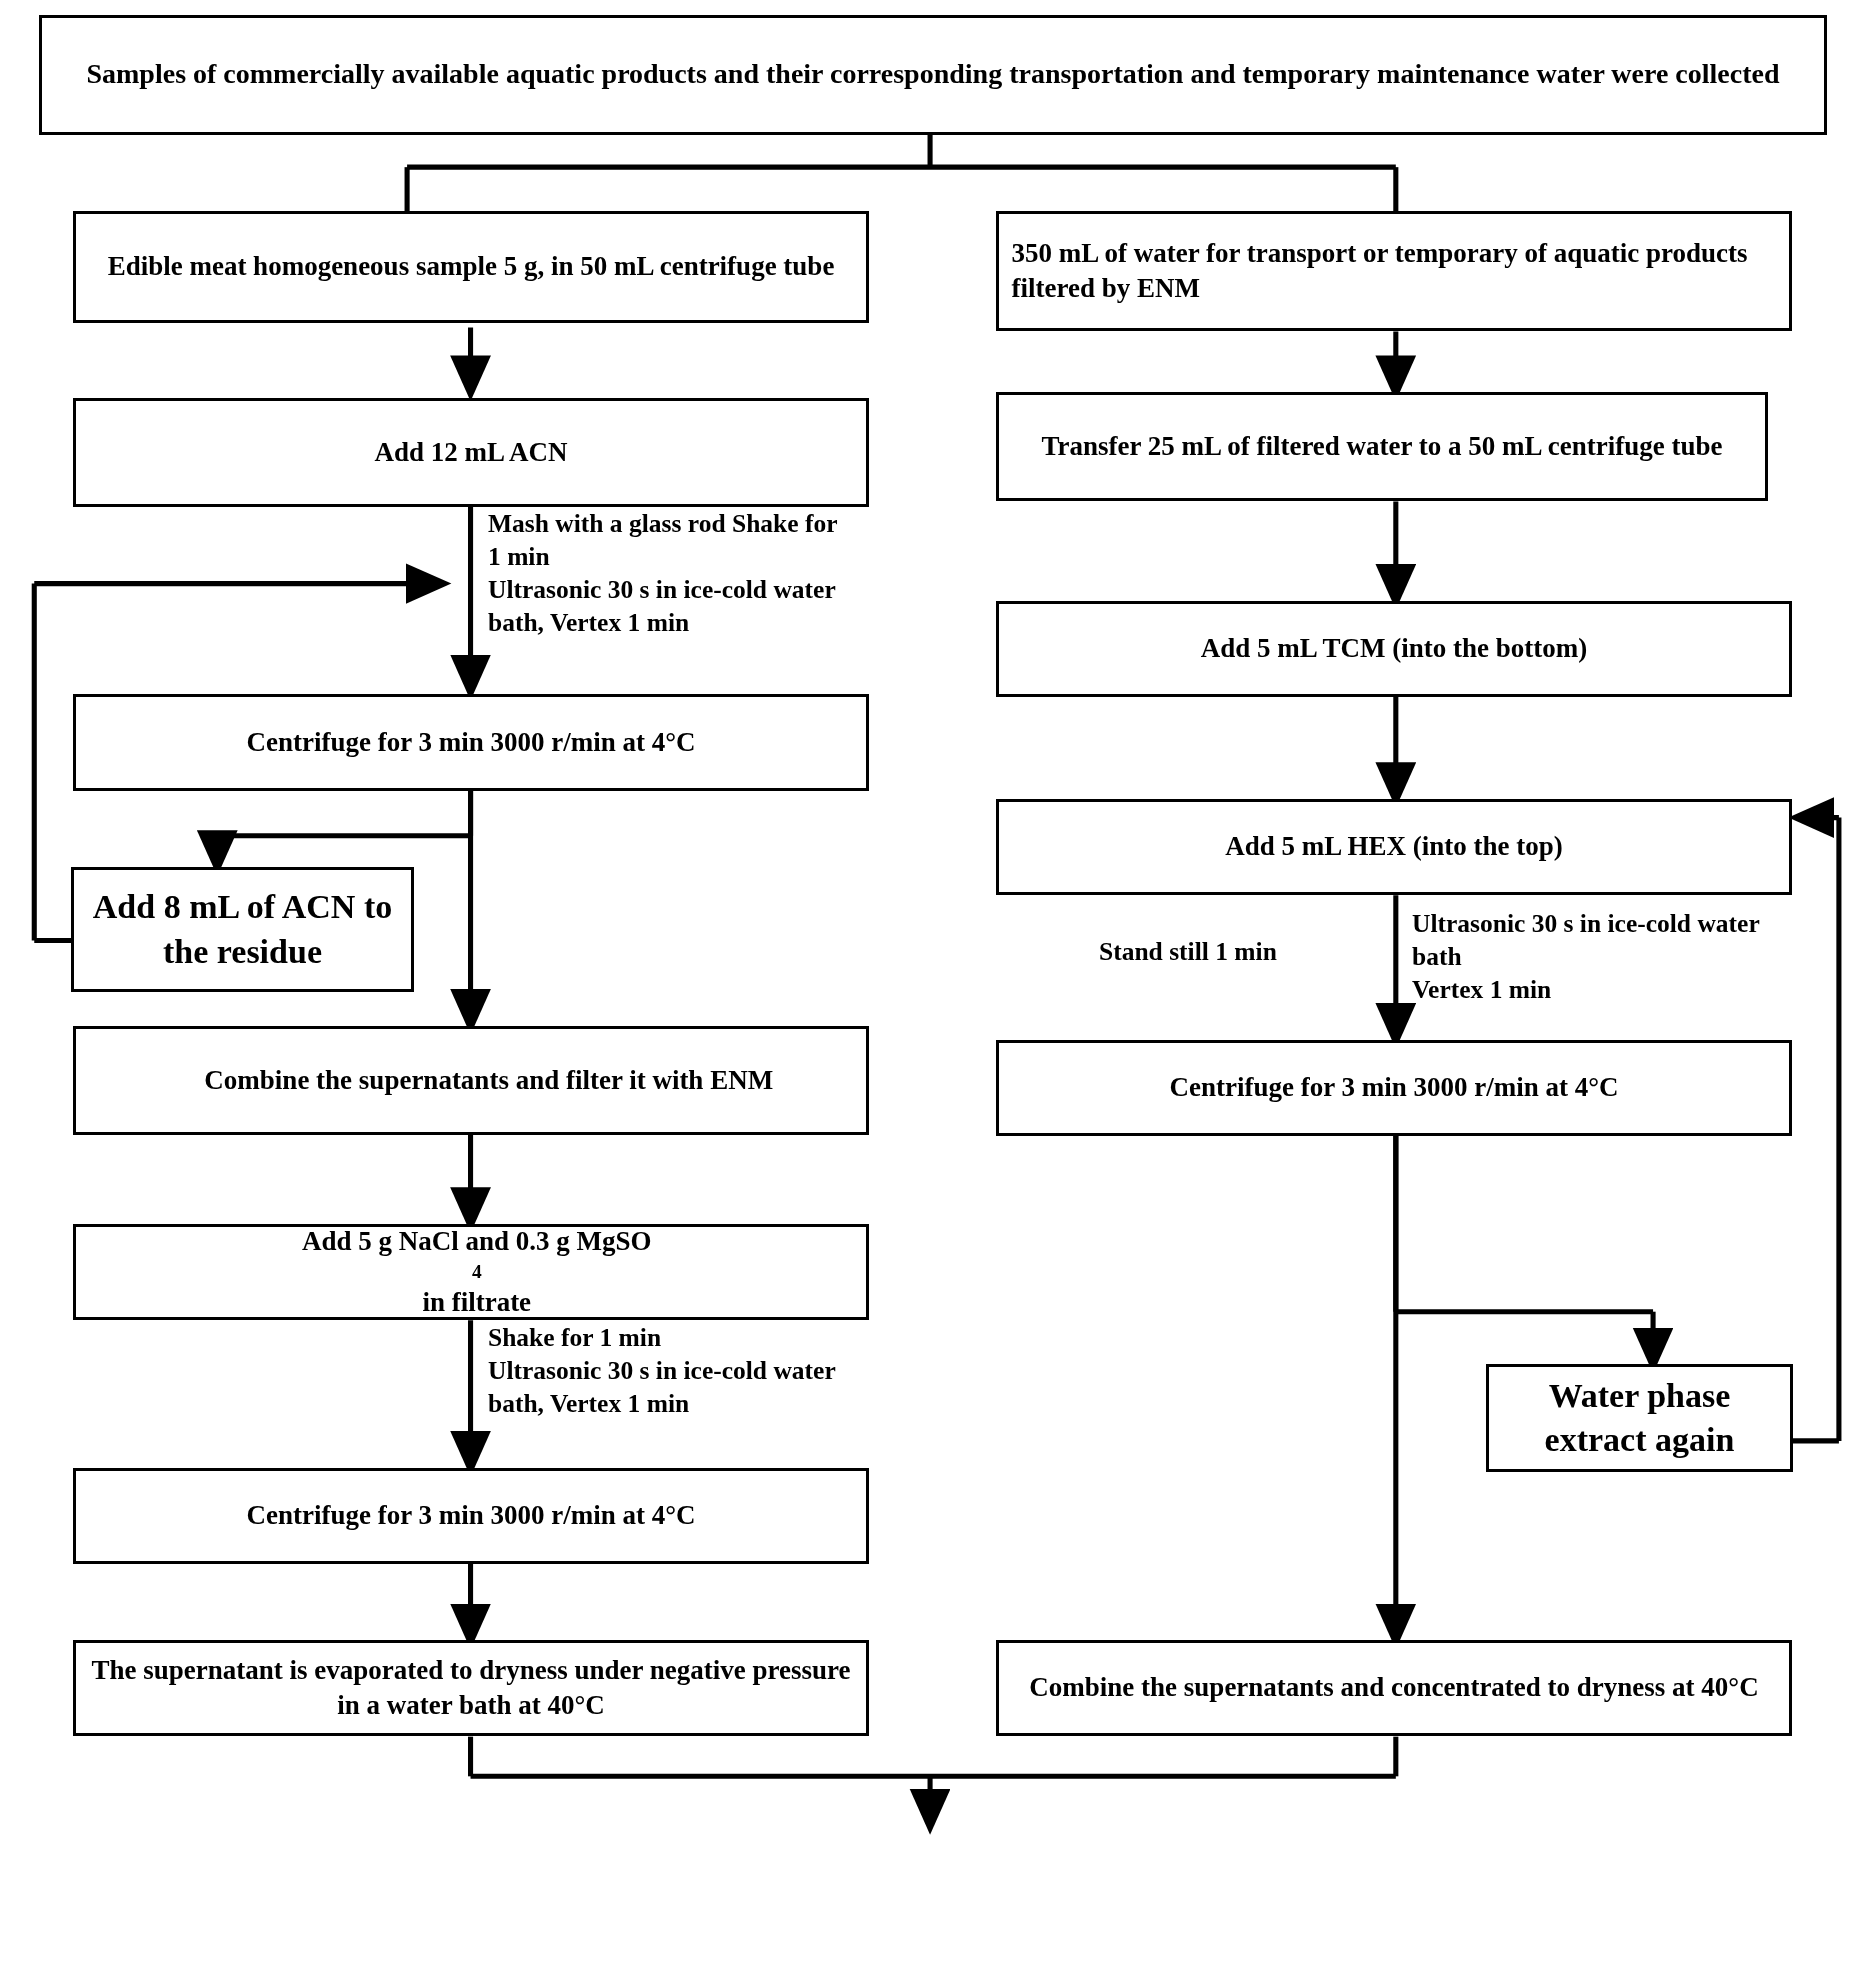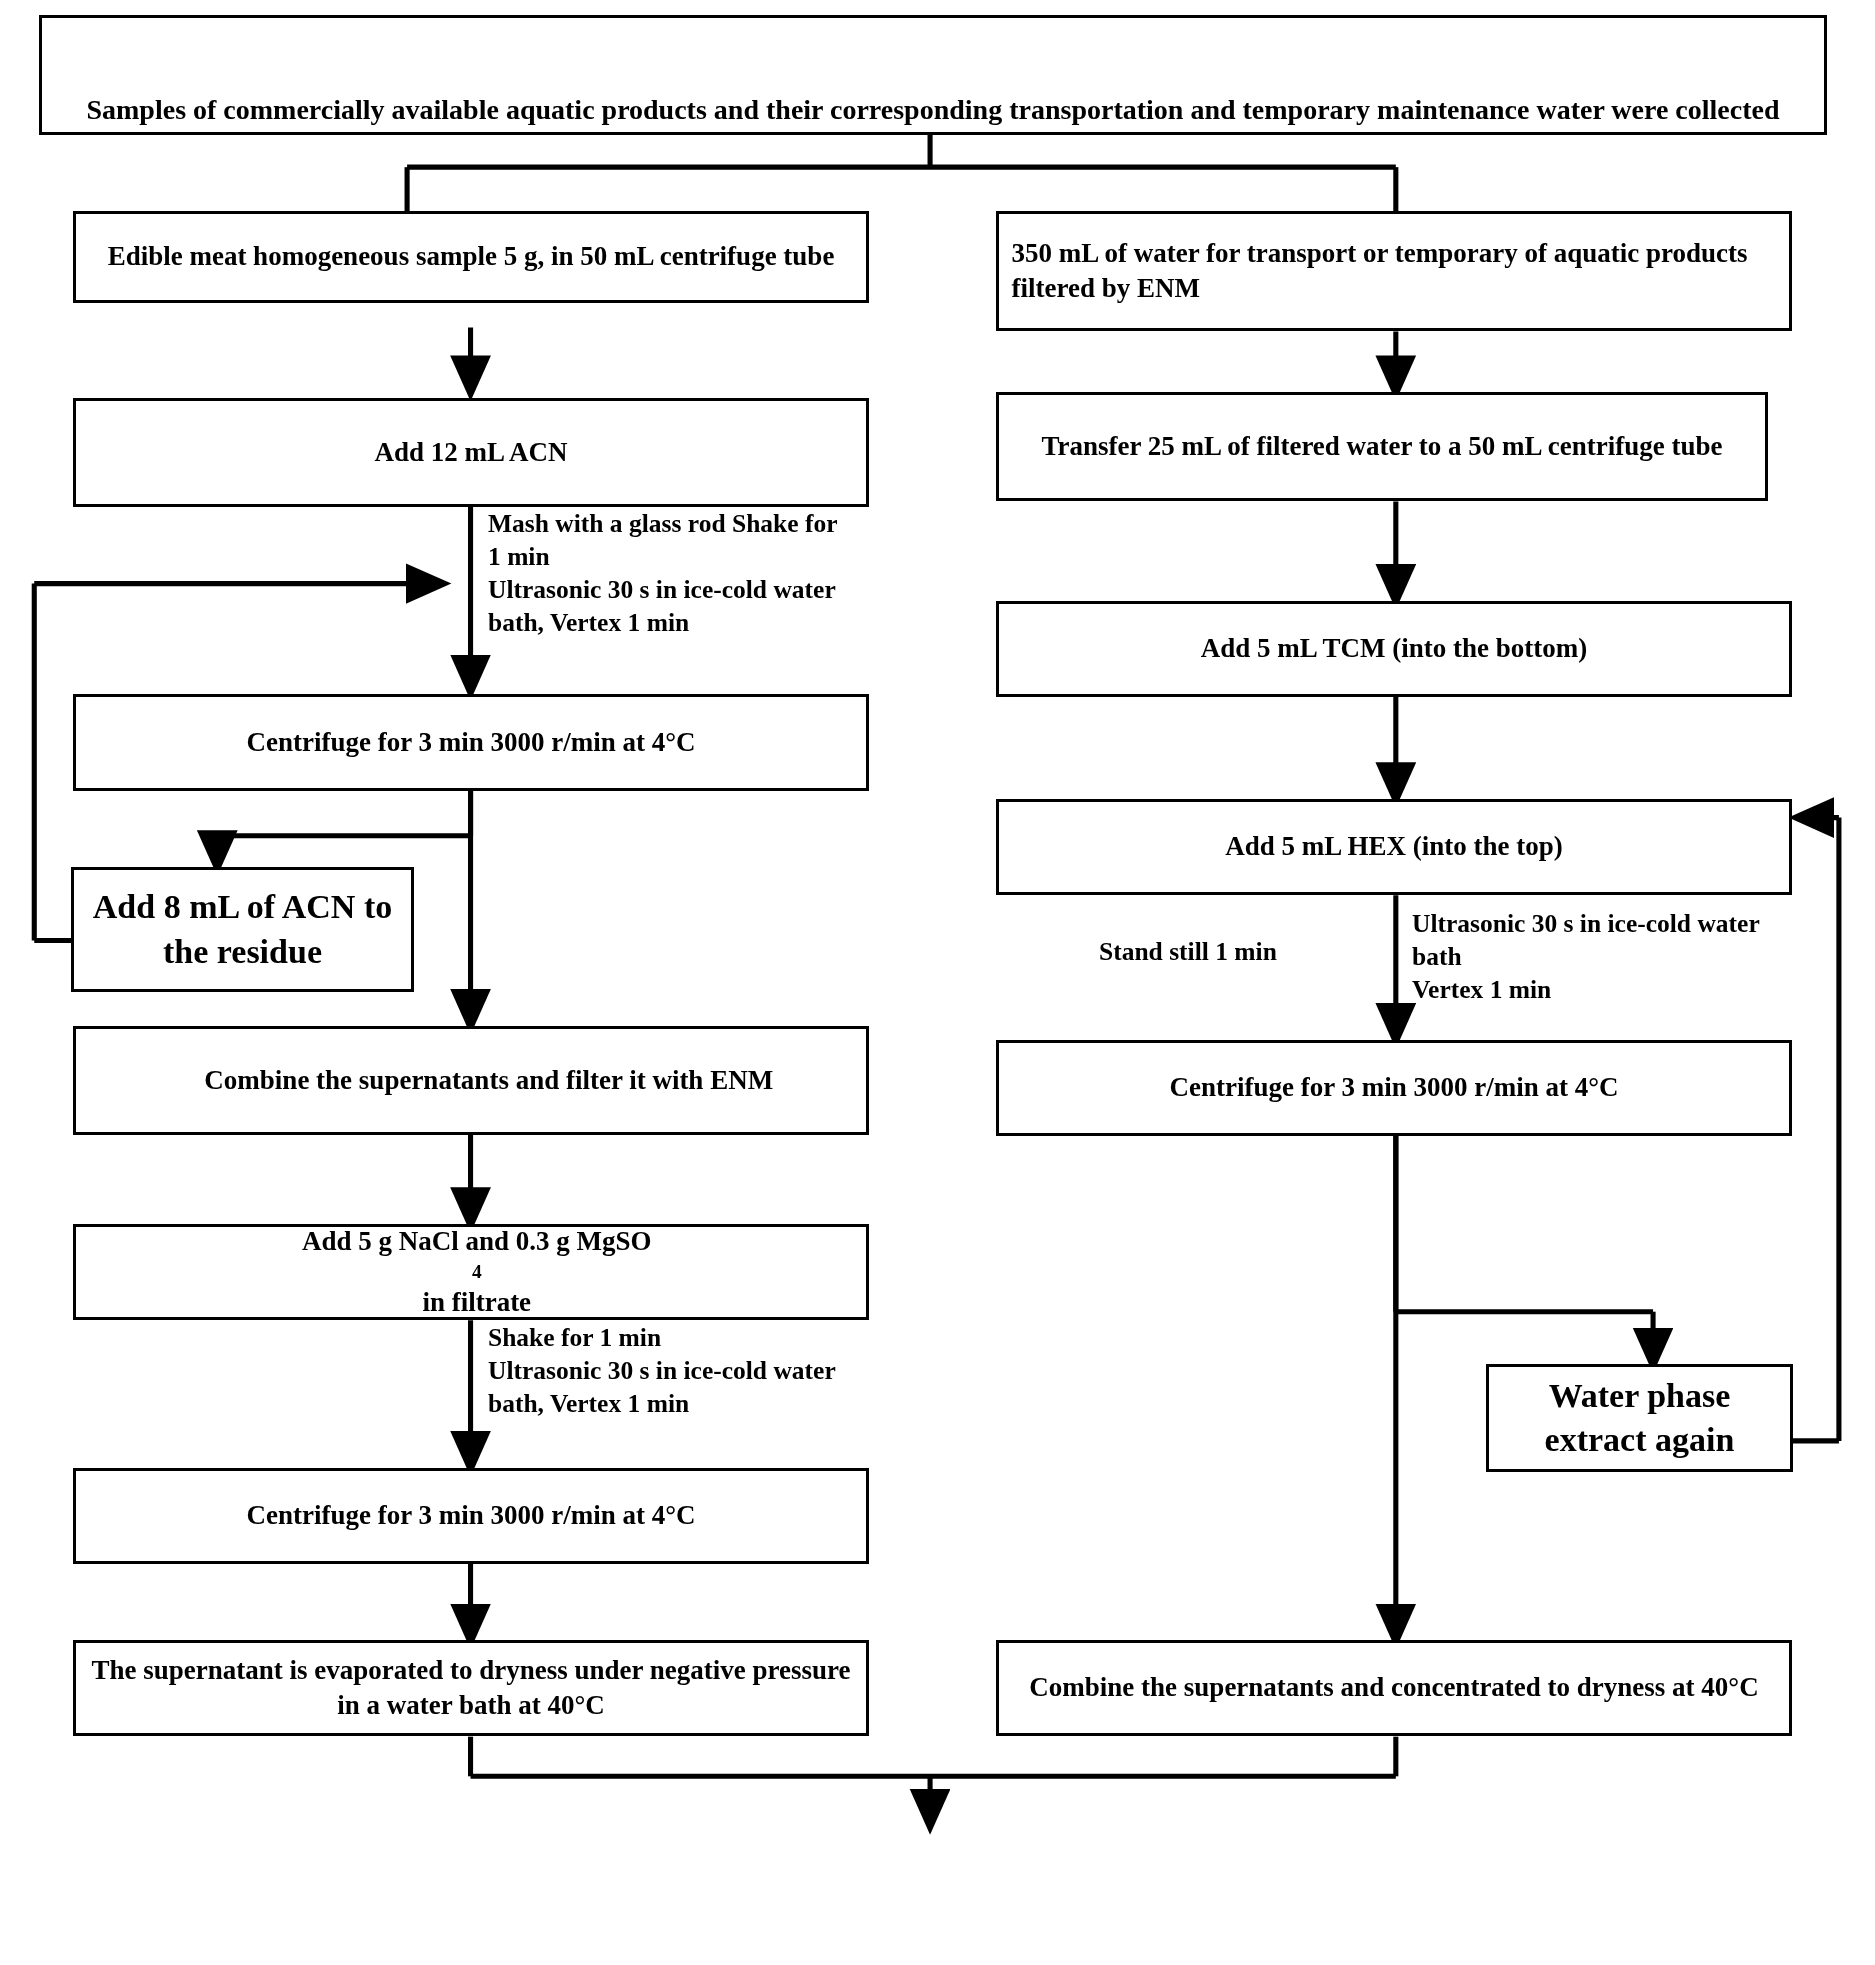--- a/index.html
+++ b/index.html
@@ -100,25 +100,25 @@
       <path d="M3245,2543 L3245,1443"></path>
       <path d="M3245,1443 L3172,1443" marker-end="url(#ah)"></path>
 
       <path d="M830,3065 L830,3135"></path>
       <path d="M2463,3065 L2463,3135"></path>
       <path d="M830,3135 L2463,3135"></path>
       <path d="M1641,3135 L1641,3222" marker-end="url(#ah)"></path>
     </g>
   </svg>
 
-  <div class="node fs-big" style="left:39px; top:14.7px; width:1788px; height:120px;align-items:flex-end;">
+  <div class="node fs-big" style="left:39px; top:14.7px; width:1788px; height:120px;">
     <span>Samples of commercially available aquatic products and their corresponding transportation and temporary maintenance water were collected</span>
   </div>
 
-  <div class="node fs-mid" style="left:73px; top:211px; width:796px; height:92px;">
+  <div class="node fs-mid" style="left:73px; top:211px; width:796px; height:112px;">
     <span>Edible meat homogeneous sample 5 g, in 50 mL centrifuge tube</span>
   </div>
 
   <div class="node fs-mid" style="left:73px; top:398px; width:796px; height:109px;">
     <span>Add 12 mL ACN</span>
   </div>
 
   <div class="edge-label" style="left:488px; top:507px; width:470px;">Mash with a glass rod  Shake for
 1 min
 Ultrasonic 30 s in ice-cold water

